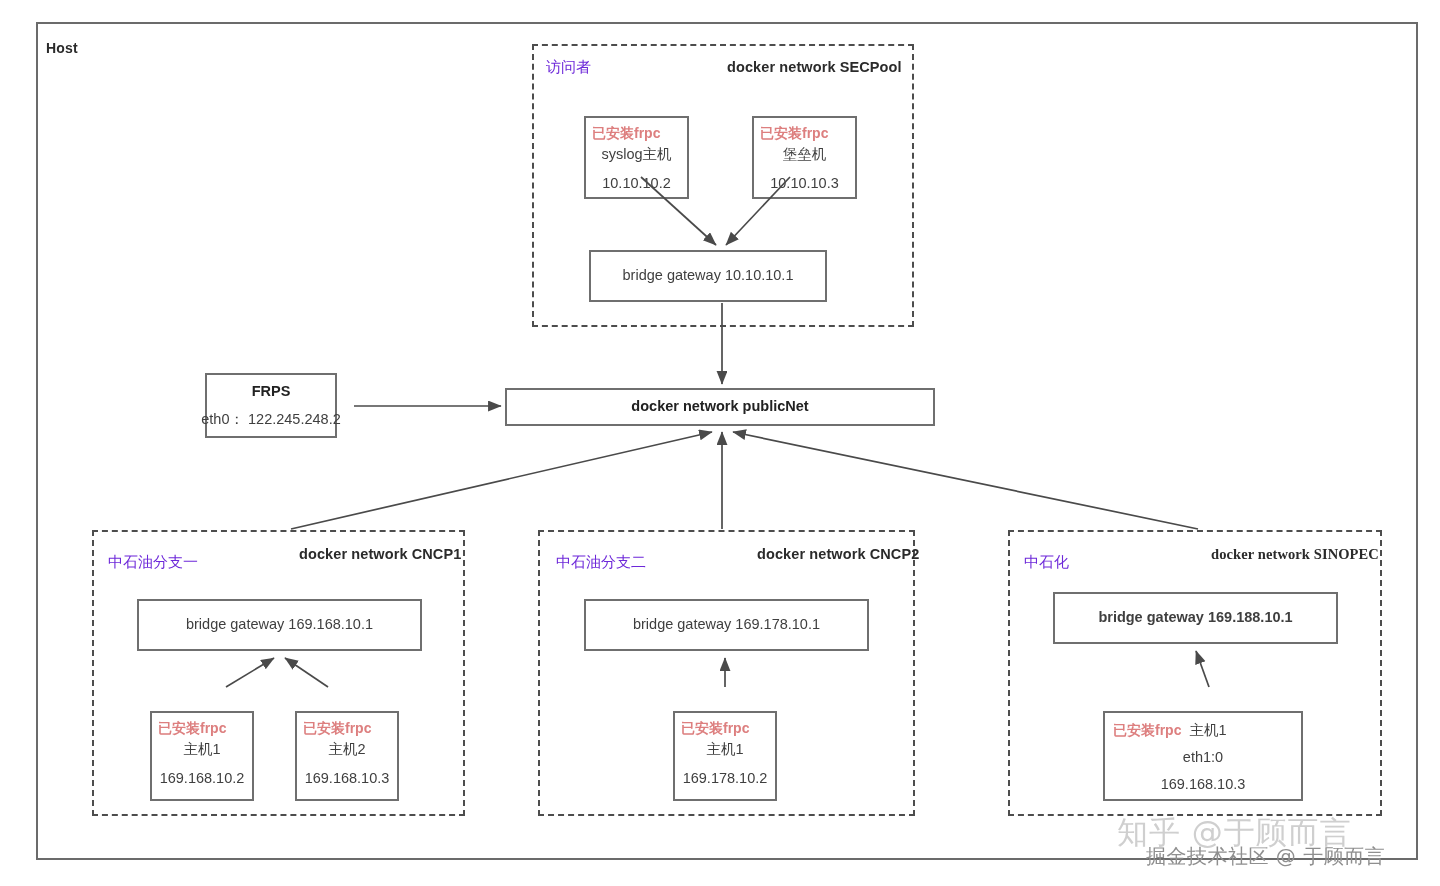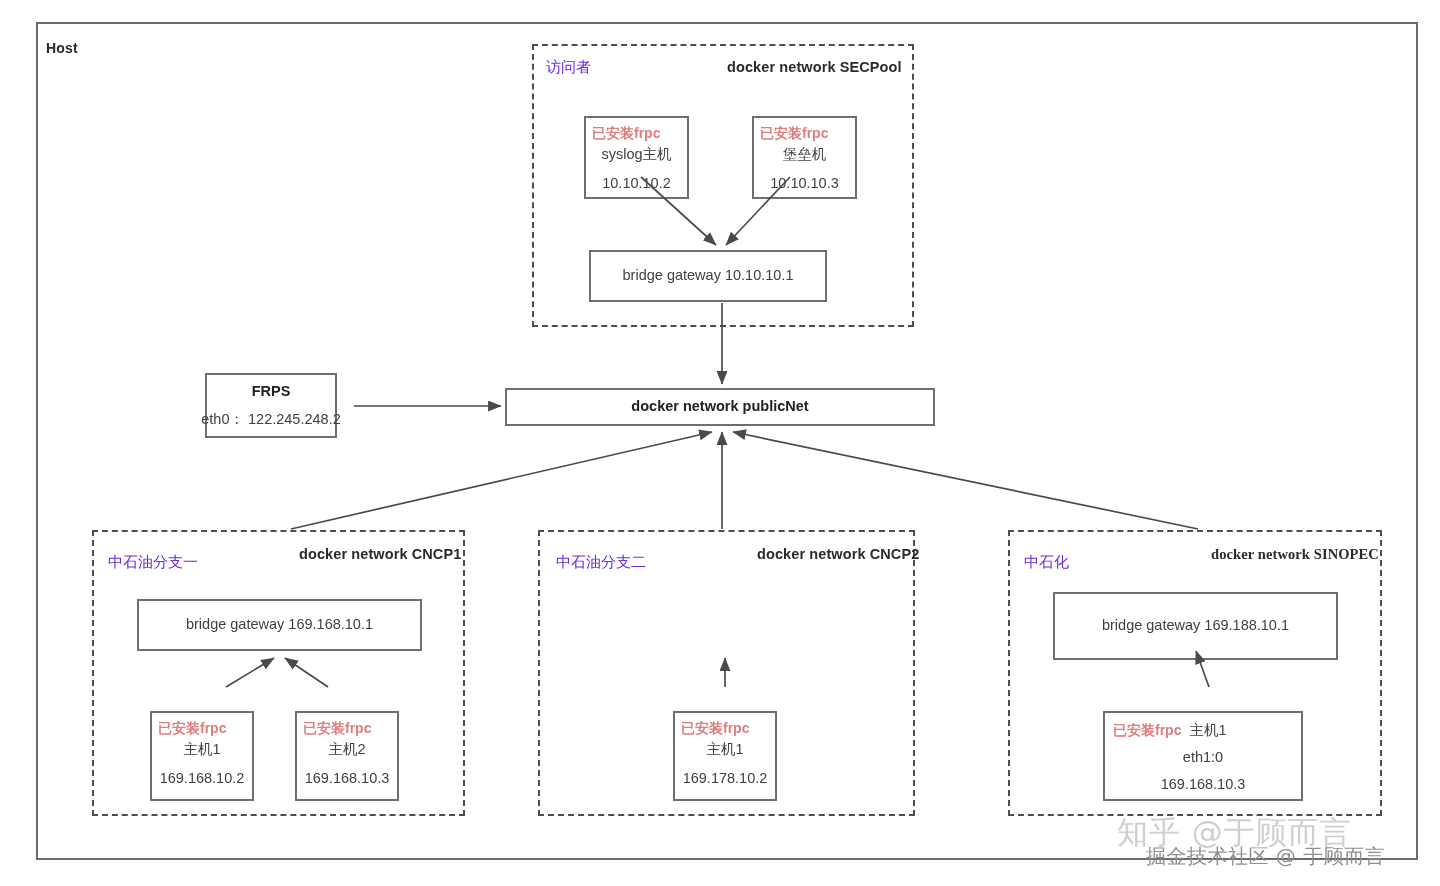--- a/index.html
+++ b/index.html
@@ -195,32 +195,35 @@
   <div class="box host-node" style="left:295px; top:687px; width:104px; height:90px;">
     <span class="frpc-tag">已安装frpc</span>
     <span class="box-line">主机2</span>
     <span class="box-line ip">169.168.10.3</span>
   </div>
 
   <div class="net-group" style="left:538px; top:530px; width:377px; height:286px;"></div>
   <div class="grp-cn-label" style="left:556px; top:553px;">中石油分支二</div>
   <div class="grp-en-label" style="left:757px; top:546px;">docker network CNCP2</div>
 
+  <div class="box" style="left:584px; top:599px; width:285px; height:52px;">
+    <span class="box-line">bridge gateway 169.178.10.1</span>
+  </div>
 
   <div class="box host-node" style="left:673px; top:687px; width:104px; height:90px;">
     <span class="frpc-tag">已安装frpc</span>
     <span class="box-line">主机1</span>
     <span class="box-line ip">169.178.10.2</span>
   </div>
 
   <div class="net-group" style="left:1008px; top:530px; width:374px; height:286px;"></div>
   <div class="grp-cn-label" style="left:1024px; top:553px;">中石化</div>
   <div class="grp-en-label" style="left:1211px; top:546px;font-family:Liberation Serif, serif;">docker network SINOPEC</div>
 
-  <div class="box" style="left:1053px; top:592px; width:285px; height:68px;">
+  <div class="box" style="left:1053px; top:592px; width:285px; height:52px;font-weight:bold;">
     <span class="box-line">bridge  gateway 169.188.10.1</span>
   </div>
 
   <div class="box host-node" style="left:1103px; top:687px; width:200px; height:90px;">
     <span class="inline-row">
       <span class="frpc-tag">已安装frpc</span>
       <span class="box-line">主机1</span>
     </span>
     <span class="box-line" style="margin-top:6px;">eth1:0</span>
     <span class="box-line" style="margin-top:6px;">169.168.10.3</span>

